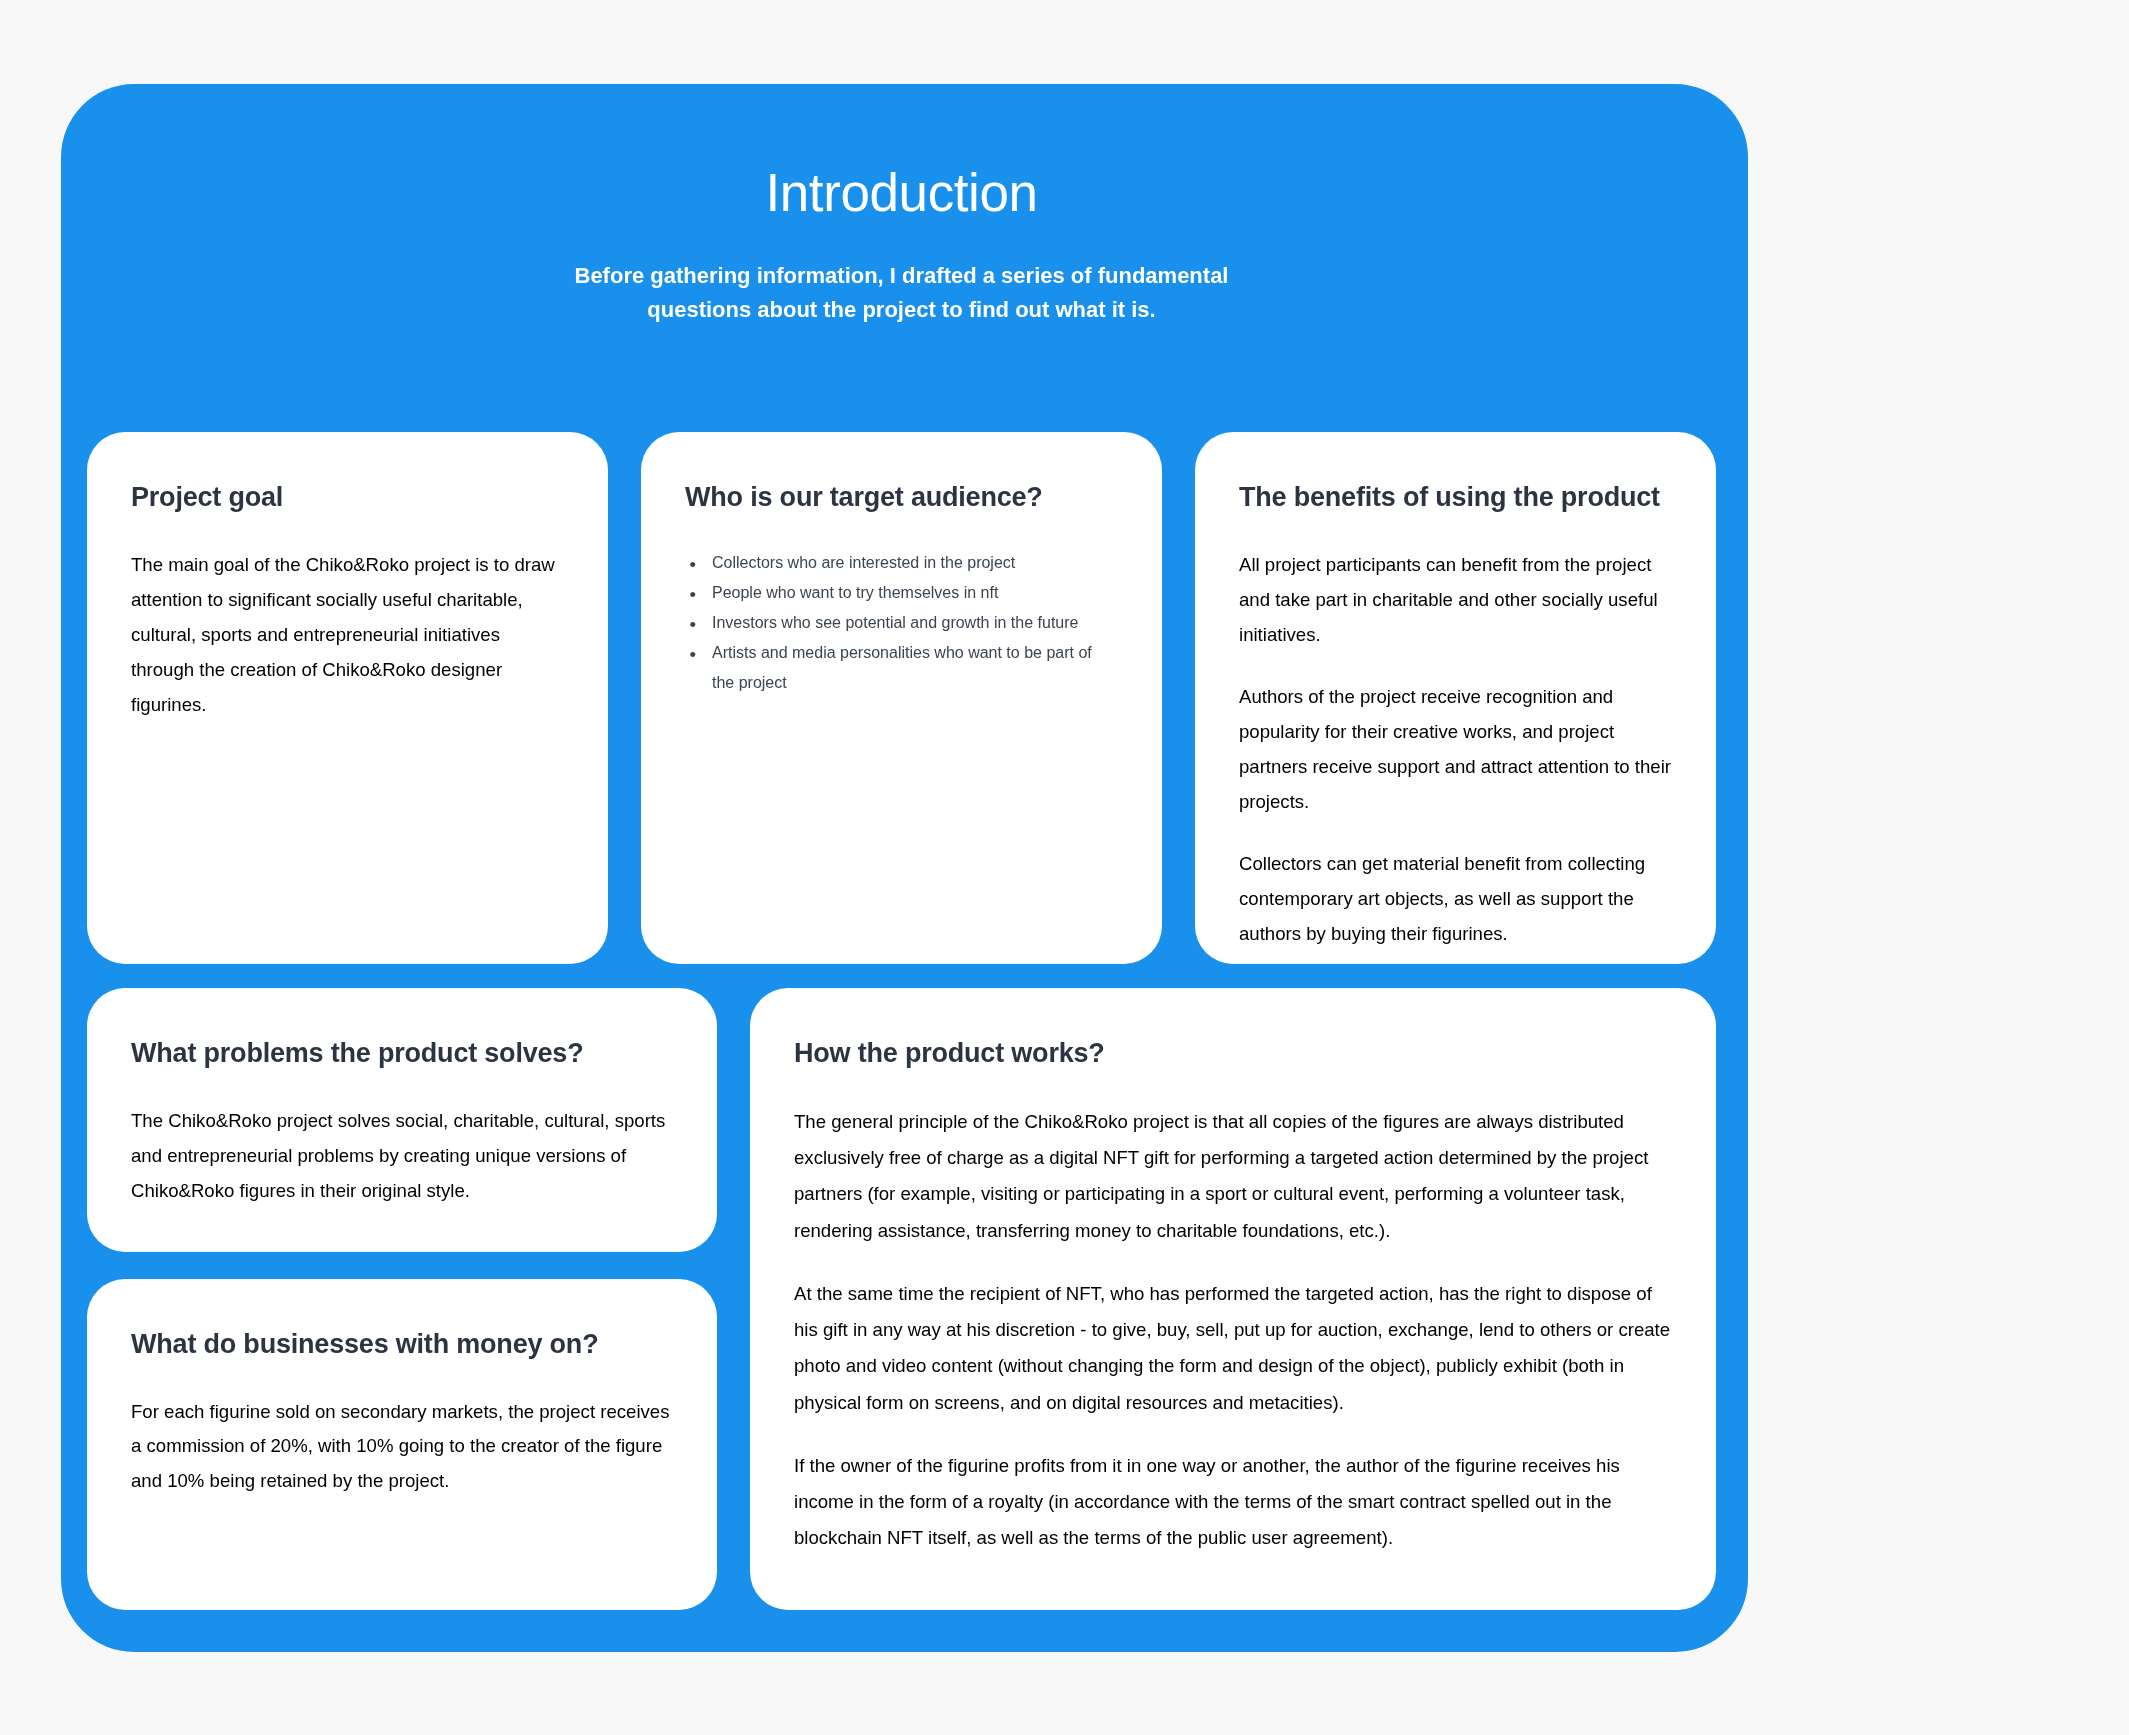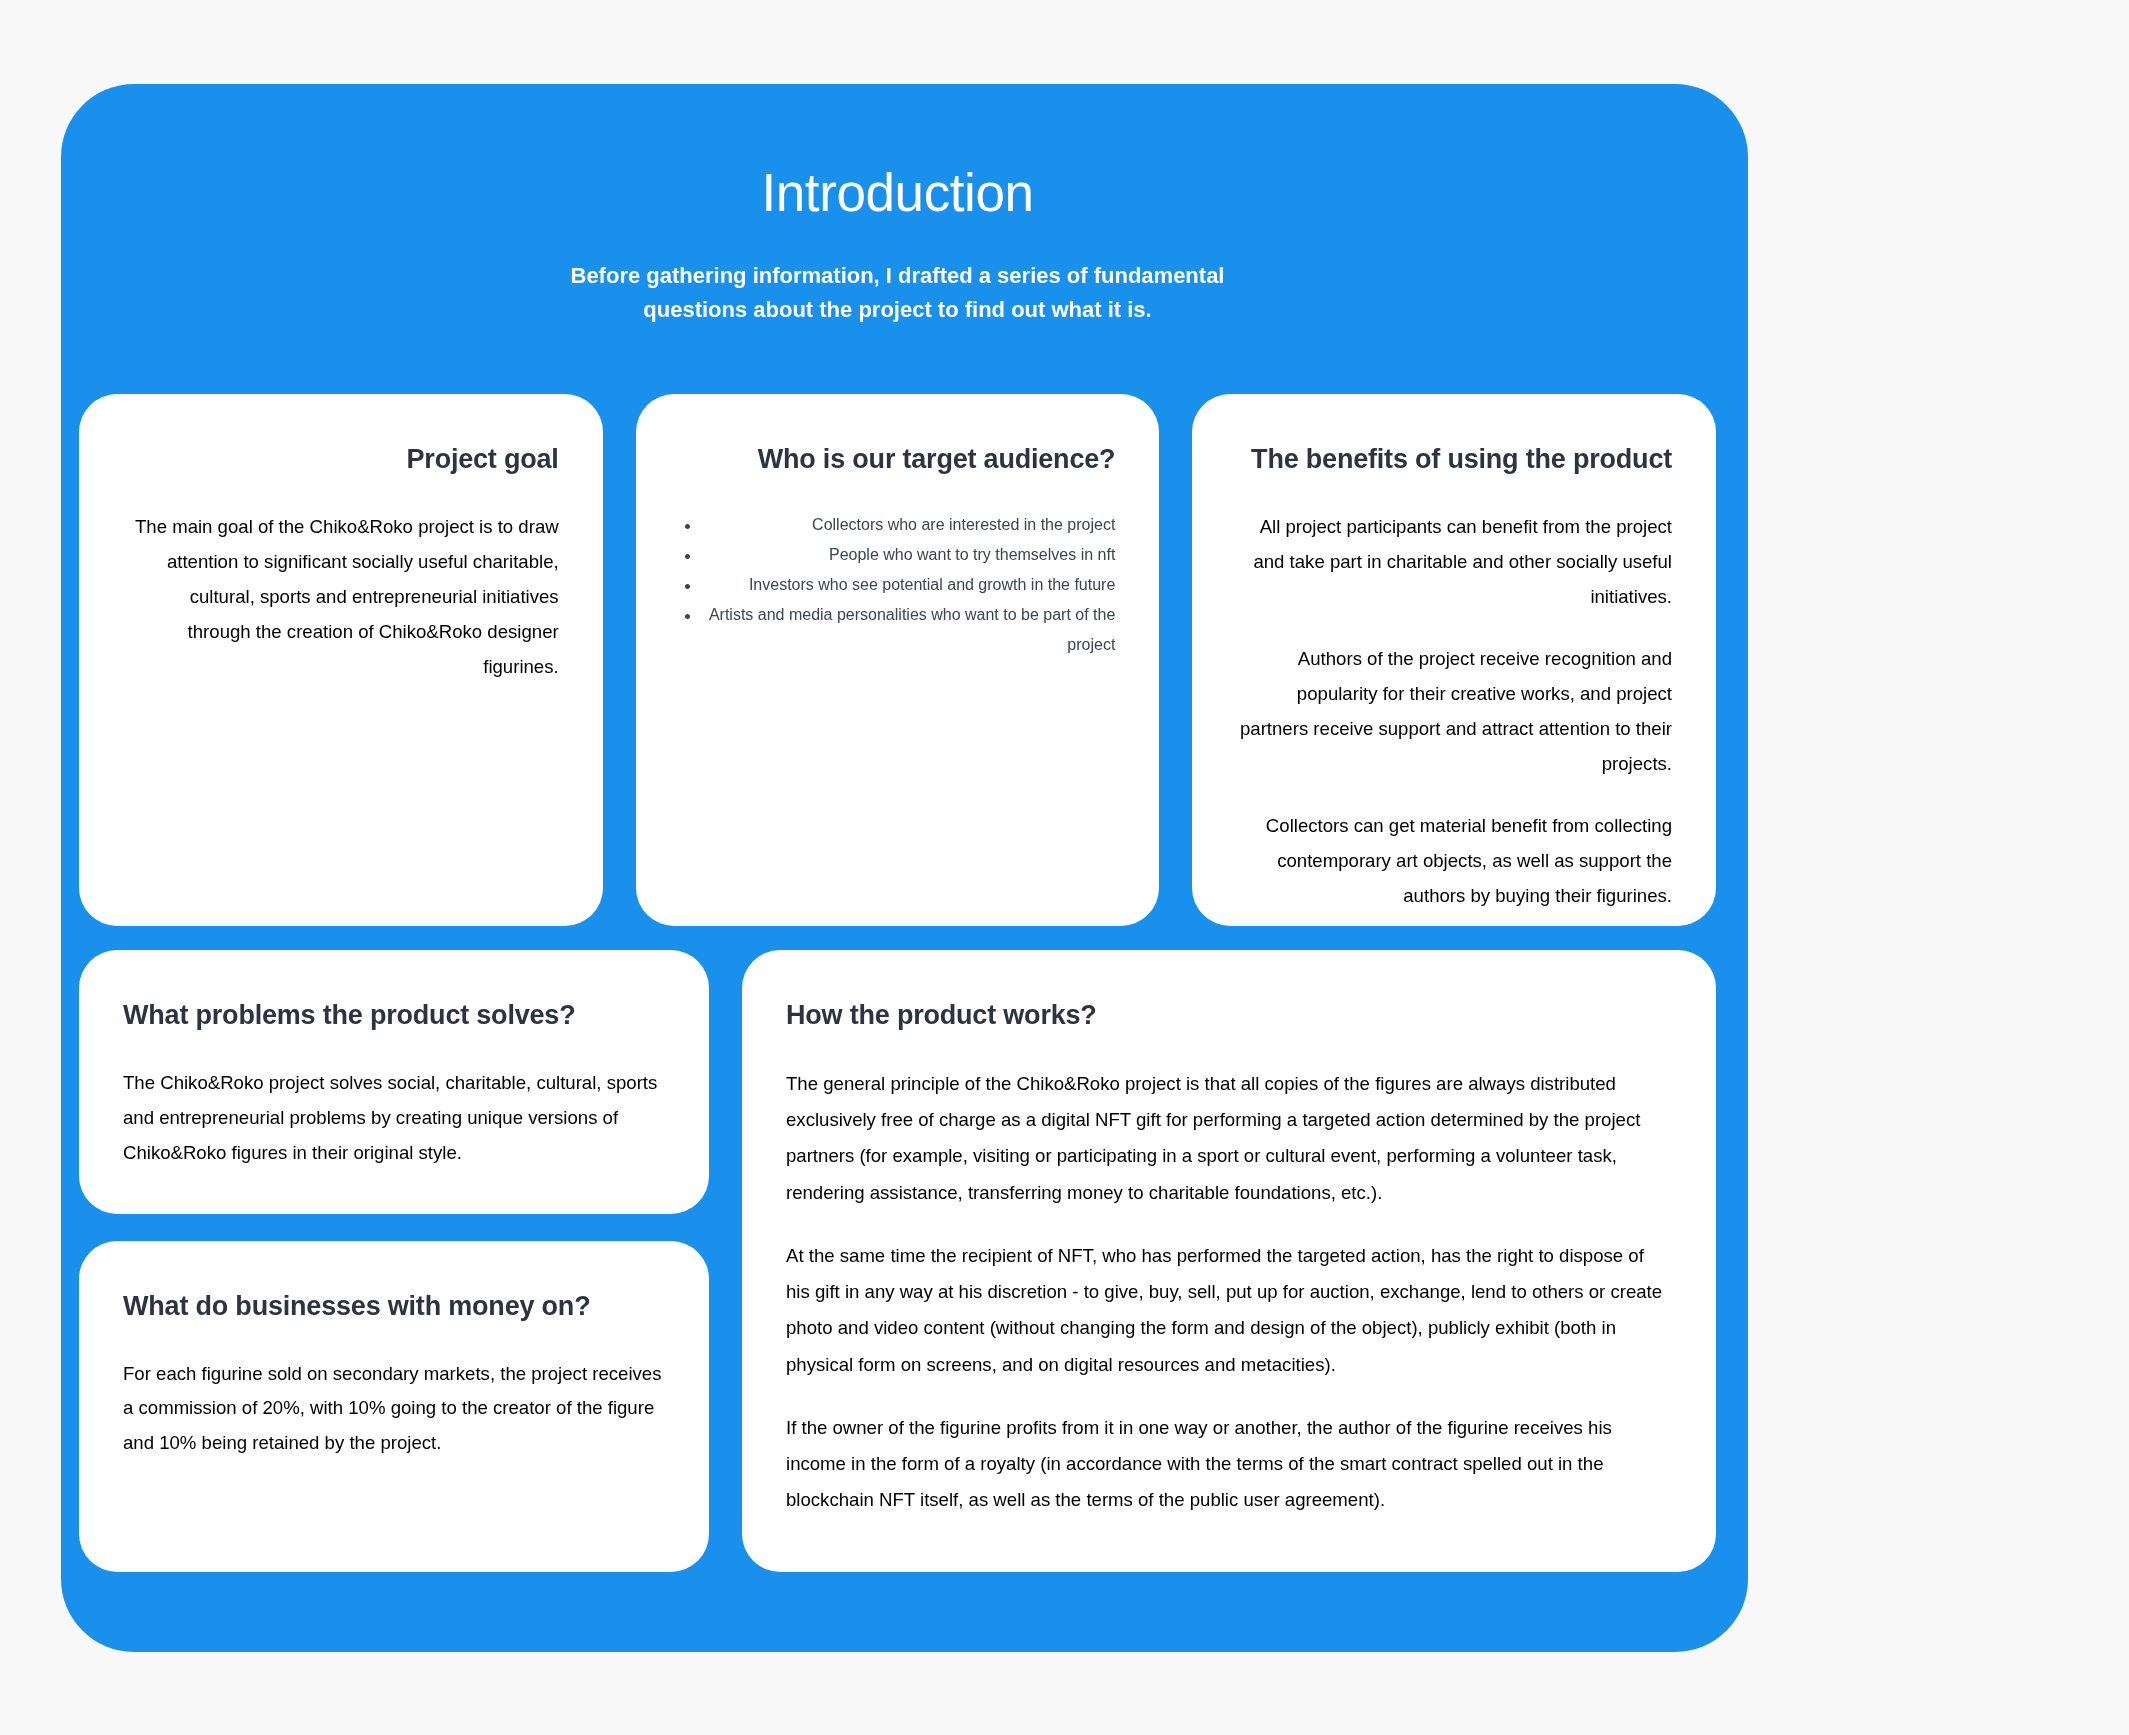--- a/index.html
+++ b/index.html
@@ -22,21 +22,21 @@
 
   
   .blue-panel {
     position: absolute;
     left: 61px;
     top: 84px;
     width: 1687px;
     height: 1568px;
     background: #1890EC;
     border-radius: 73px;
-    padding: 0 32px 30px 18px;
+    padding: 0 32px 30px 26px;
   }
 
   
   .panel-header {
     text-align: center;
     padding-top: 80px;
   }
 
   .panel-title {
     color: #FFFFFF;
@@ -56,21 +56,21 @@
     max-width: 760px;
   }
 
   
   .row {
     display: flex;
     gap: 33px;
     align-items: stretch;
   }
 
-  .row-1 { margin-top: 68px; height: 532px; text-align: right; }
+  .row-1 { margin-top: 106px; height: 532px; }
   .row-2 { margin-top: 24px; height: 622px; }
 
   .col-left {
     display: flex;
     flex-direction: column;
     gap: 27px;
     width: 630px;
     flex: 0 0 630px;
   }
 

